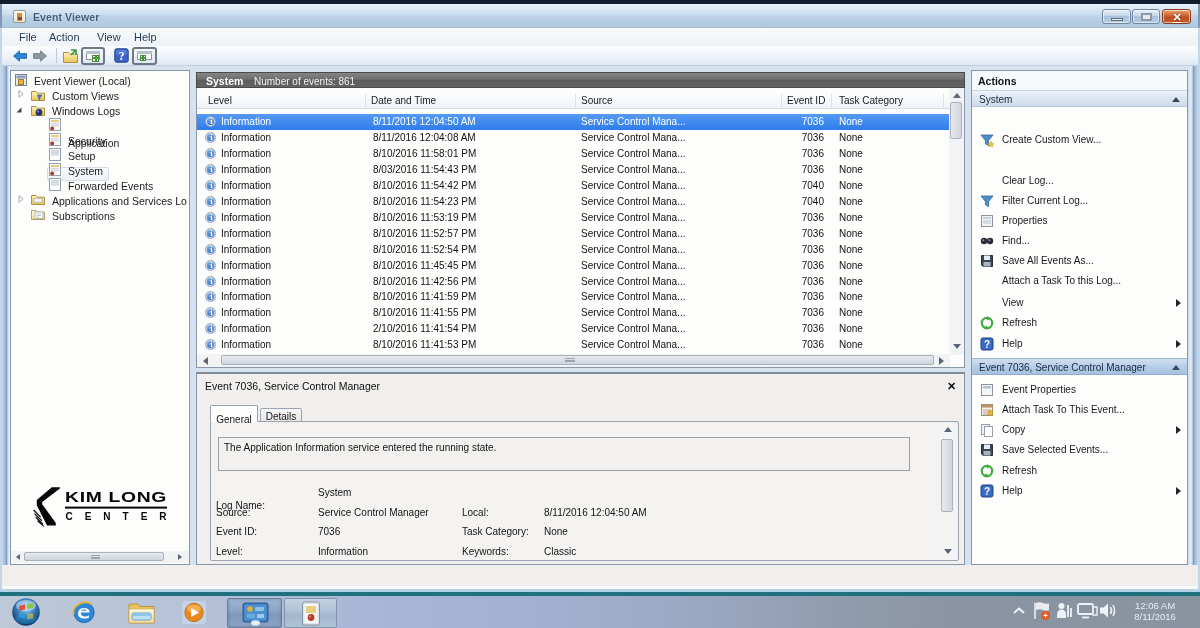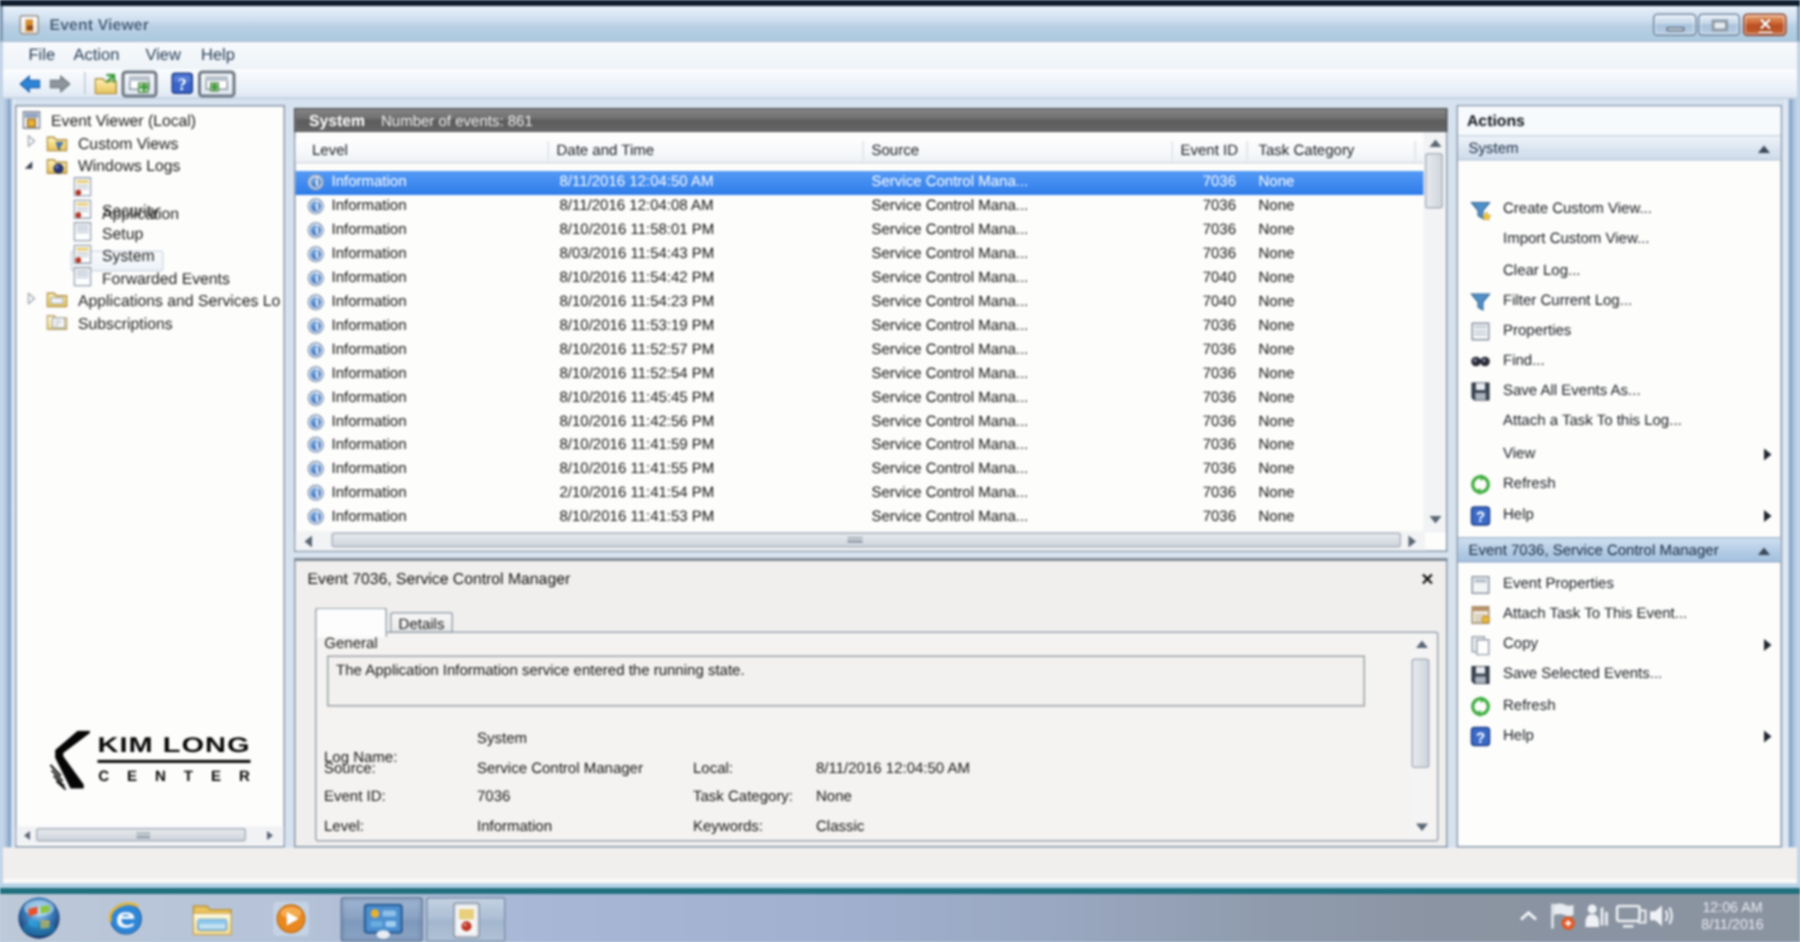--- a/index.html
+++ b/index.html
@@ -99,21 +99,21 @@
   .sb { position:absolute; background:#f2f3f5; }
   .sb-thumb { position:absolute; background:linear-gradient(90deg,#e7eaee,#cfd5dd); border:1px solid #a8b1bc; border-radius:2px; }
   .sb-thumb.h { background:linear-gradient(#e7eaee,#cfd5dd); }
   .sb-arr { position:absolute; width:0; height:0; }
 
   
   #pv { left:196px; top:372px; width:769px; height:193px; background:#f0efed; border:1px solid #8897a9; border-top:2px solid #828c98; }
   #pv-title { position:absolute; left:8px; top:6px; font-size:10.5px; color:#0f0f0f; }
   #pv-x { position:absolute; left:750px; top:6px; font-size:11px; color:#111; font-weight:bold; }
   .tab { position:absolute; font-size:10px; color:#151515; border:1px solid #9aa4b0; text-align:center; }
-  #tab1 { left:13px; top:31px; width:48px; height:17px; background:#fdfdfd; border-bottom:1px solid #fdfdfd; z-index:3; border-radius:2px 2px 0 0; padding-top:18px; }
+  #tab1 { left:13px; top:31px; width:48px; height:17px; background:#fdfdfd; border-bottom:1px solid #fdfdfd; z-index:3; border-radius:2px 2px 0 0; padding-top:8px; }
   #tab2 { left:63px; top:34px; width:42px; height:14px; background:linear-gradient(#f7f7f7,#e9e9e9); padding-top:2px; border-radius:2px 2px 0 0;}
   #pv-body { position:absolute; left:13px; top:47px; width:749px; height:140px; background:#f4f3f1; border:1px solid #9aa4b0; border-radius:2px; }
   #msgbox { position:absolute; left:7px; top:15px; width:692px; height:34px; background:#f2f1ef; border:1px solid #9aa0a6; }
   #msgbox span { position:absolute; left:5px; top:3.5px; font-size:10px; color:#131313; }
   .fl { position:absolute; font-size:10px; color:#131313; white-space:nowrap; }
 </style>
 </head>
 <body>
 <div id="soft">
   <div class="abs" id="topstrip"></div>
@@ -588,23 +588,20 @@
         <span>System</span>
         <i class="col"></i>
       </div>
     <div class="arow" style="top:58.5px;">
         <svg class="aico" viewBox="0 0 14 14">
           <path d="M1,2 L13,2 L8.6,7.4 L8.6,12.6 L5.4,10.8 L5.4,7.4 Z" fill="#5090c8" stroke="#2e6492" stroke-width="0.8"></path>
           <path d="M11,8.2 L12,10.4 L14,10.8 L12.4,12.2 L12.8,14 L11,13 L9.2,14 L9.6,12.2 L8,10.8 L10,10.4 Z" fill="#f0c838" stroke="#c09820" stroke-width="0.5"></path>
         </svg>
         <span>Create Custom View...</span>
       </div>
-    <div class="arow" style="top:78.5px;">
-        <span>Import Custom View...</span>
-      </div>
     <div class="arow" style="top:119.5px;">
         <svg class="aico" viewBox="0 0 14 14">
           <path d="M1,2 L13,2 L8.6,7.4 L8.6,12.6 L5.4,10.8 L5.4,7.4 Z" fill="#5090c8" stroke="#2e6492" stroke-width="0.8"></path>
         </svg>
         <span>Filter Current Log...</span>
       </div>
     <div class="arow" style="top:99.5px;">
         <span>Clear Log...</span>
       </div>
     <div class="arow" style="top:139.5px;">

